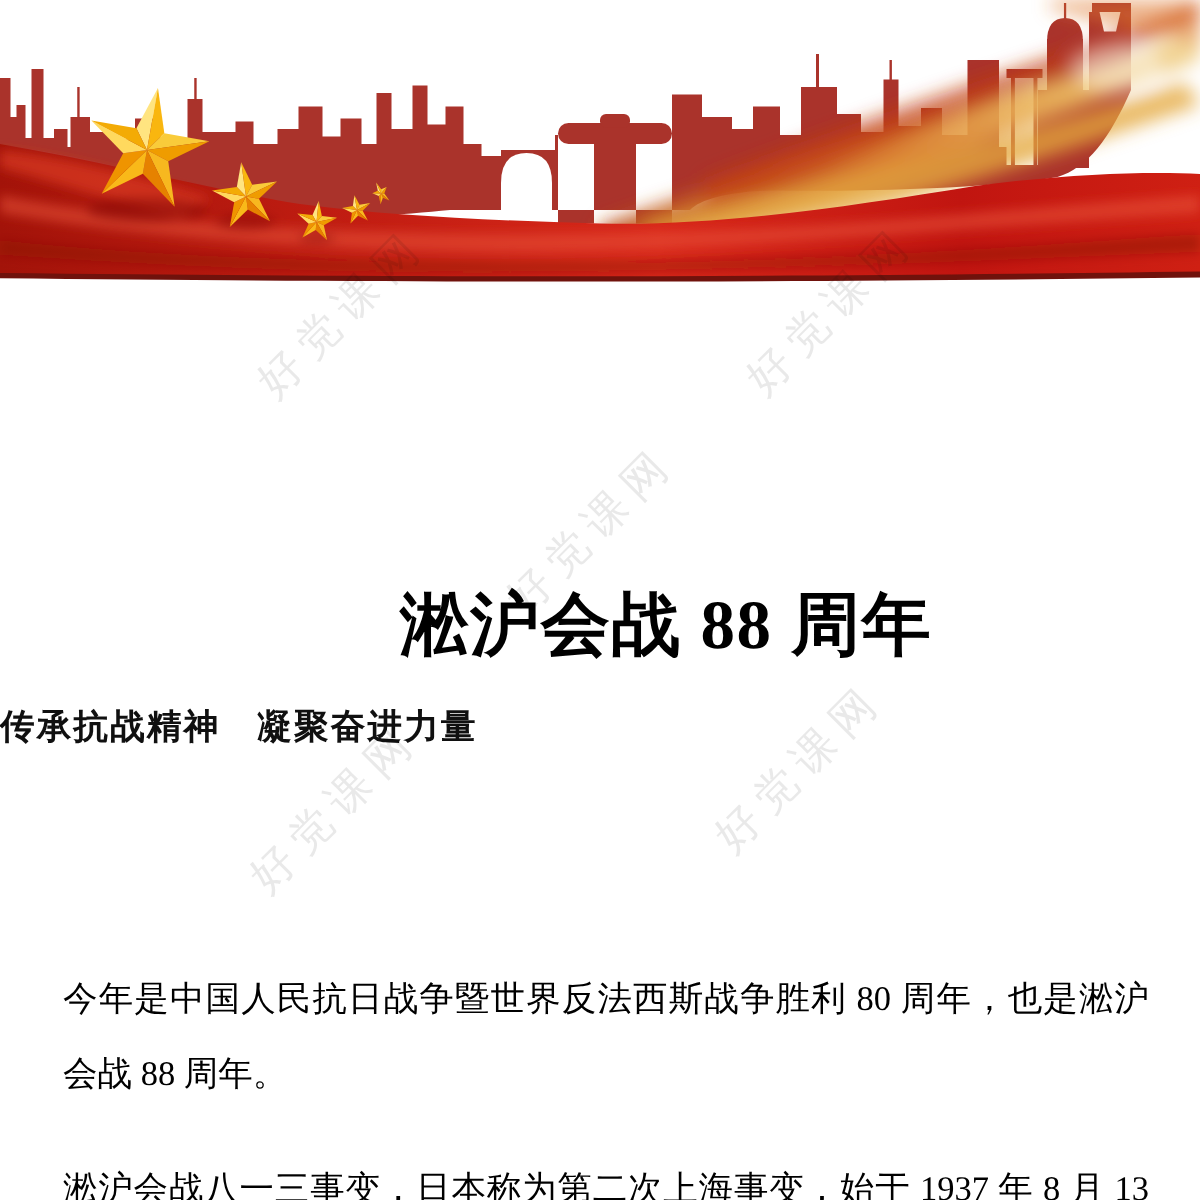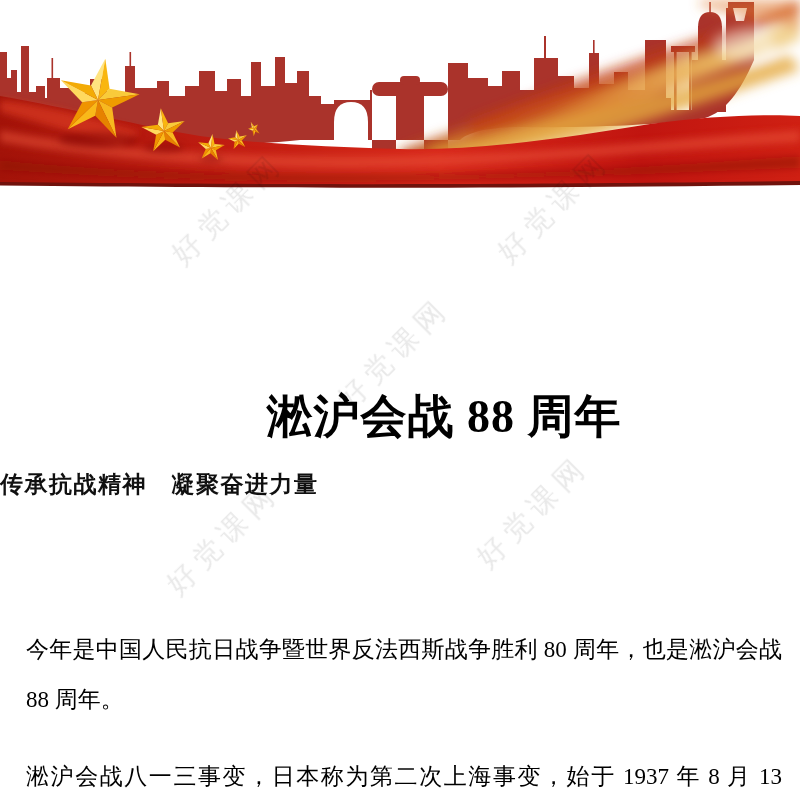--- a/index.html
+++ b/index.html
@@ -43,21 +43,21 @@
   }
   .bodytext{
     position:absolute;top:625px;left:26px;right:18px;
     font-family:"Liberation Serif",serif;
     font-size:23px;
     line-height:50px;
     color:#000;
     text-align:justify;
     z-index:3;
   }
-  .bodytext p{margin:0;}
+  .bodytext p{margin:16px;}
   .bodytext p + p{margin-top:27px;}
 </style>
 </head>
 <body>
 
 <div class="page">
 
   <svg class="banner" width="800" height="192" viewBox="0 0 800 192" aria-hidden="true">
     <defs>
       <filter id="f1" x="-30%" y="-30%" width="160%" height="160%">

